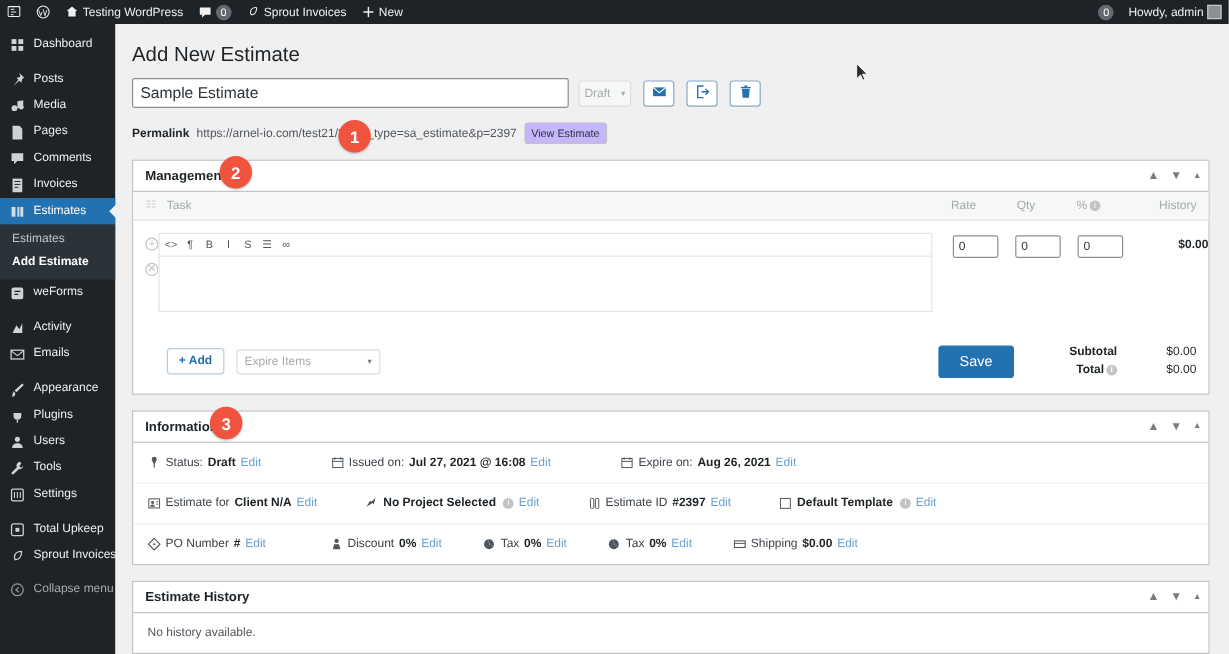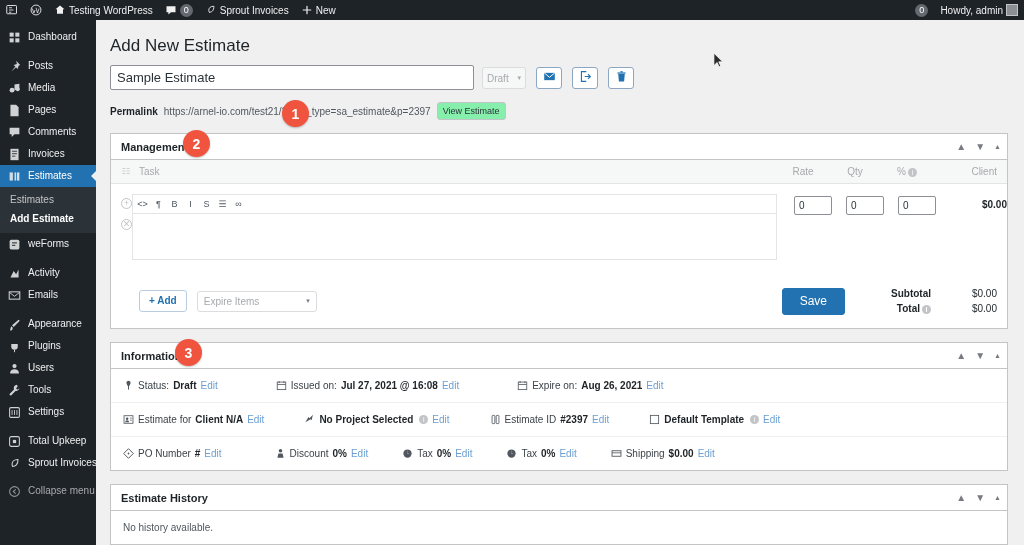--- a/index.html
+++ b/index.html
@@ -109,21 +109,21 @@
   }
   .iconbtn svg { width:13px; height:13px; }
 
   .permalink-row {
     margin-top:12px; display:flex; align-items:center; gap:6px;
     font-size:10px; color:#50575e;
   }
   .permalink-row b { color:#1d2327; }
   .perma-url { color:#50575e; }
   .viewbtn {
-    border:1px solid #c3c4c7; border-radius:3px; background:#86efac;
+    border:1px solid #c3c4c7; border-radius:3px; background:#c4b5fd;
     color:#2c3338; font-size:9px; padding:2px 5px; line-height:12px;
   }
 
   
   .postbox {
     background:#fff; border:1px solid #c3c4c7; margin-top:13px;
     position:relative;
   }
   .postbox-header {
     display:flex; align-items:center; height:26px;
@@ -546,21 +546,21 @@
       <div class="li-head">
         <span class="c-sort">
           <svg viewBox="0 0 16 16" width="10" height="10">
               <path d="M2 4h5M9 4h5M2 8h5M9 8h5M2 12h5M9 12h5" stroke="#c3c4c7" stroke-width="1.2"></path>
             </svg>
         </span>
         <span class="c-task">Task</span>
         <span class="c-rate">Rate</span>
         <span class="c-qty">Qty</span>
         <span class="c-pct"><span>%</span><span class="infoi">i</span></span>
-        <span class="c-amt">Client</span>
+        <span class="c-amt">History</span>
       </div>
 
       <div class="li-row">
         <div class="li-handles">
           <span class="handle-circ">+</span>
           <span class="handle-circ">✕</span>
         </div>
         <div class="li-editor">
           <div class="ed-toolbar" id="ed-toolbar">
               <span class="ed-btn">&lt;&gt;</span>

